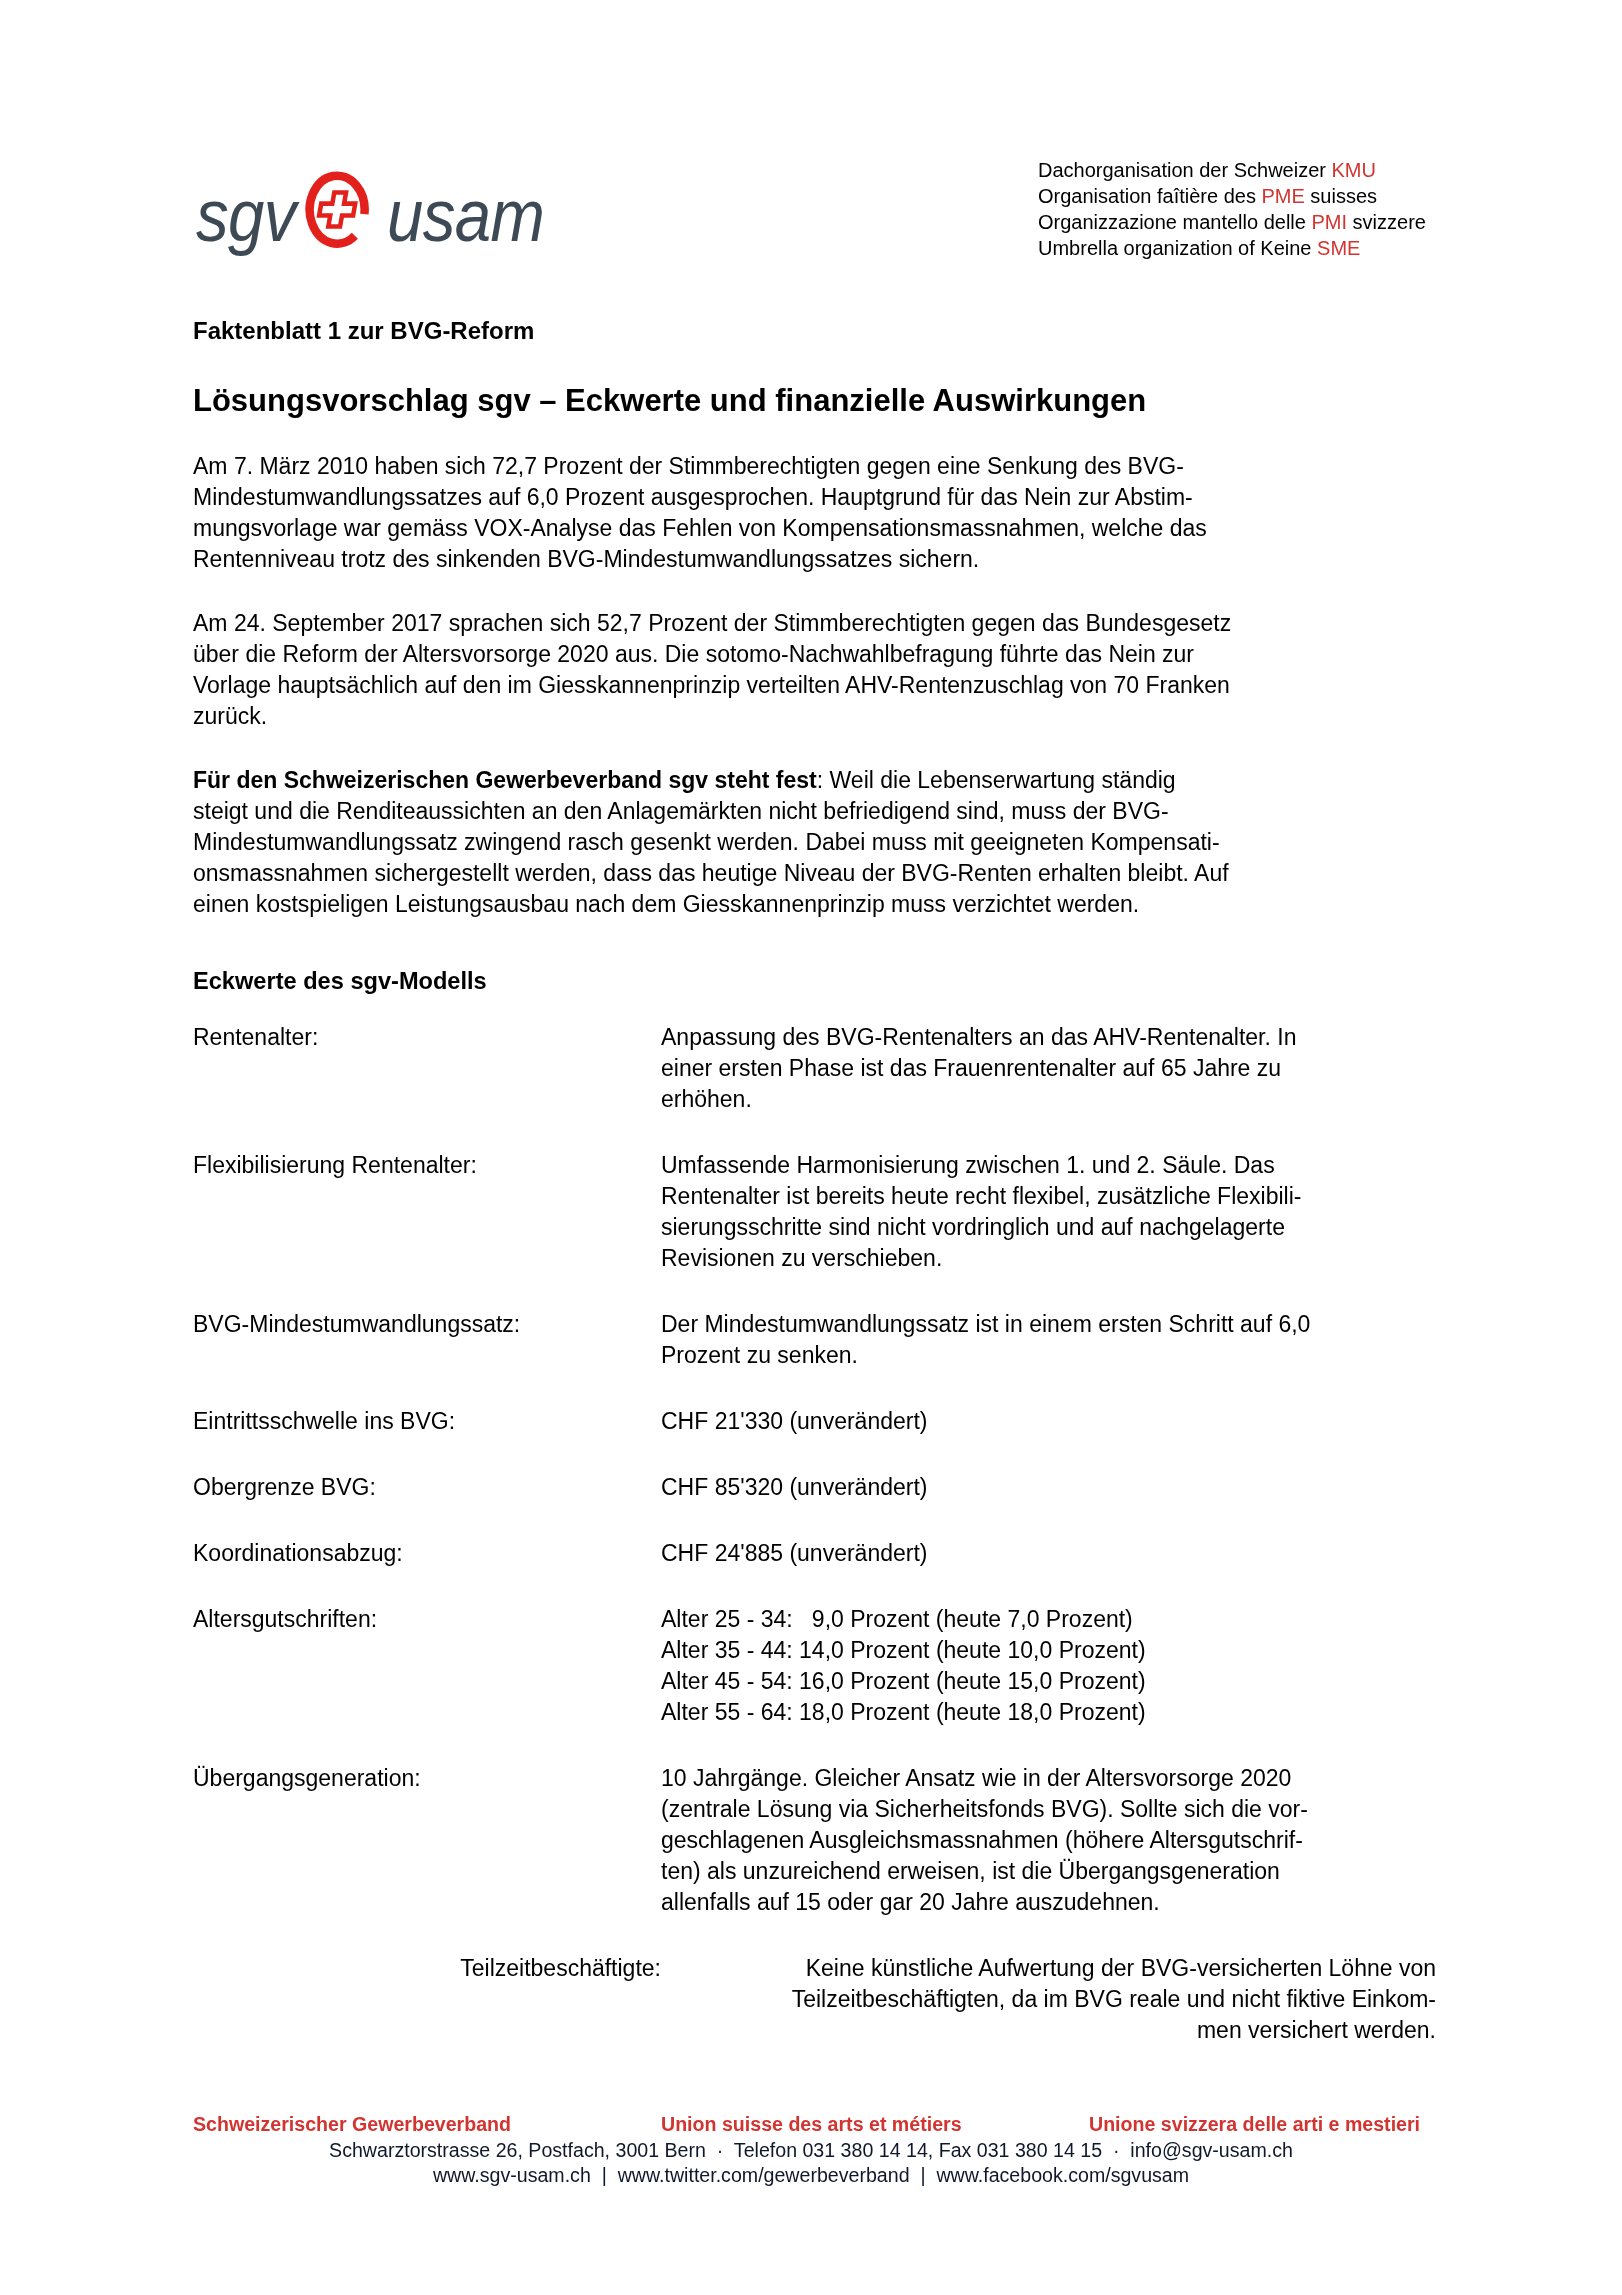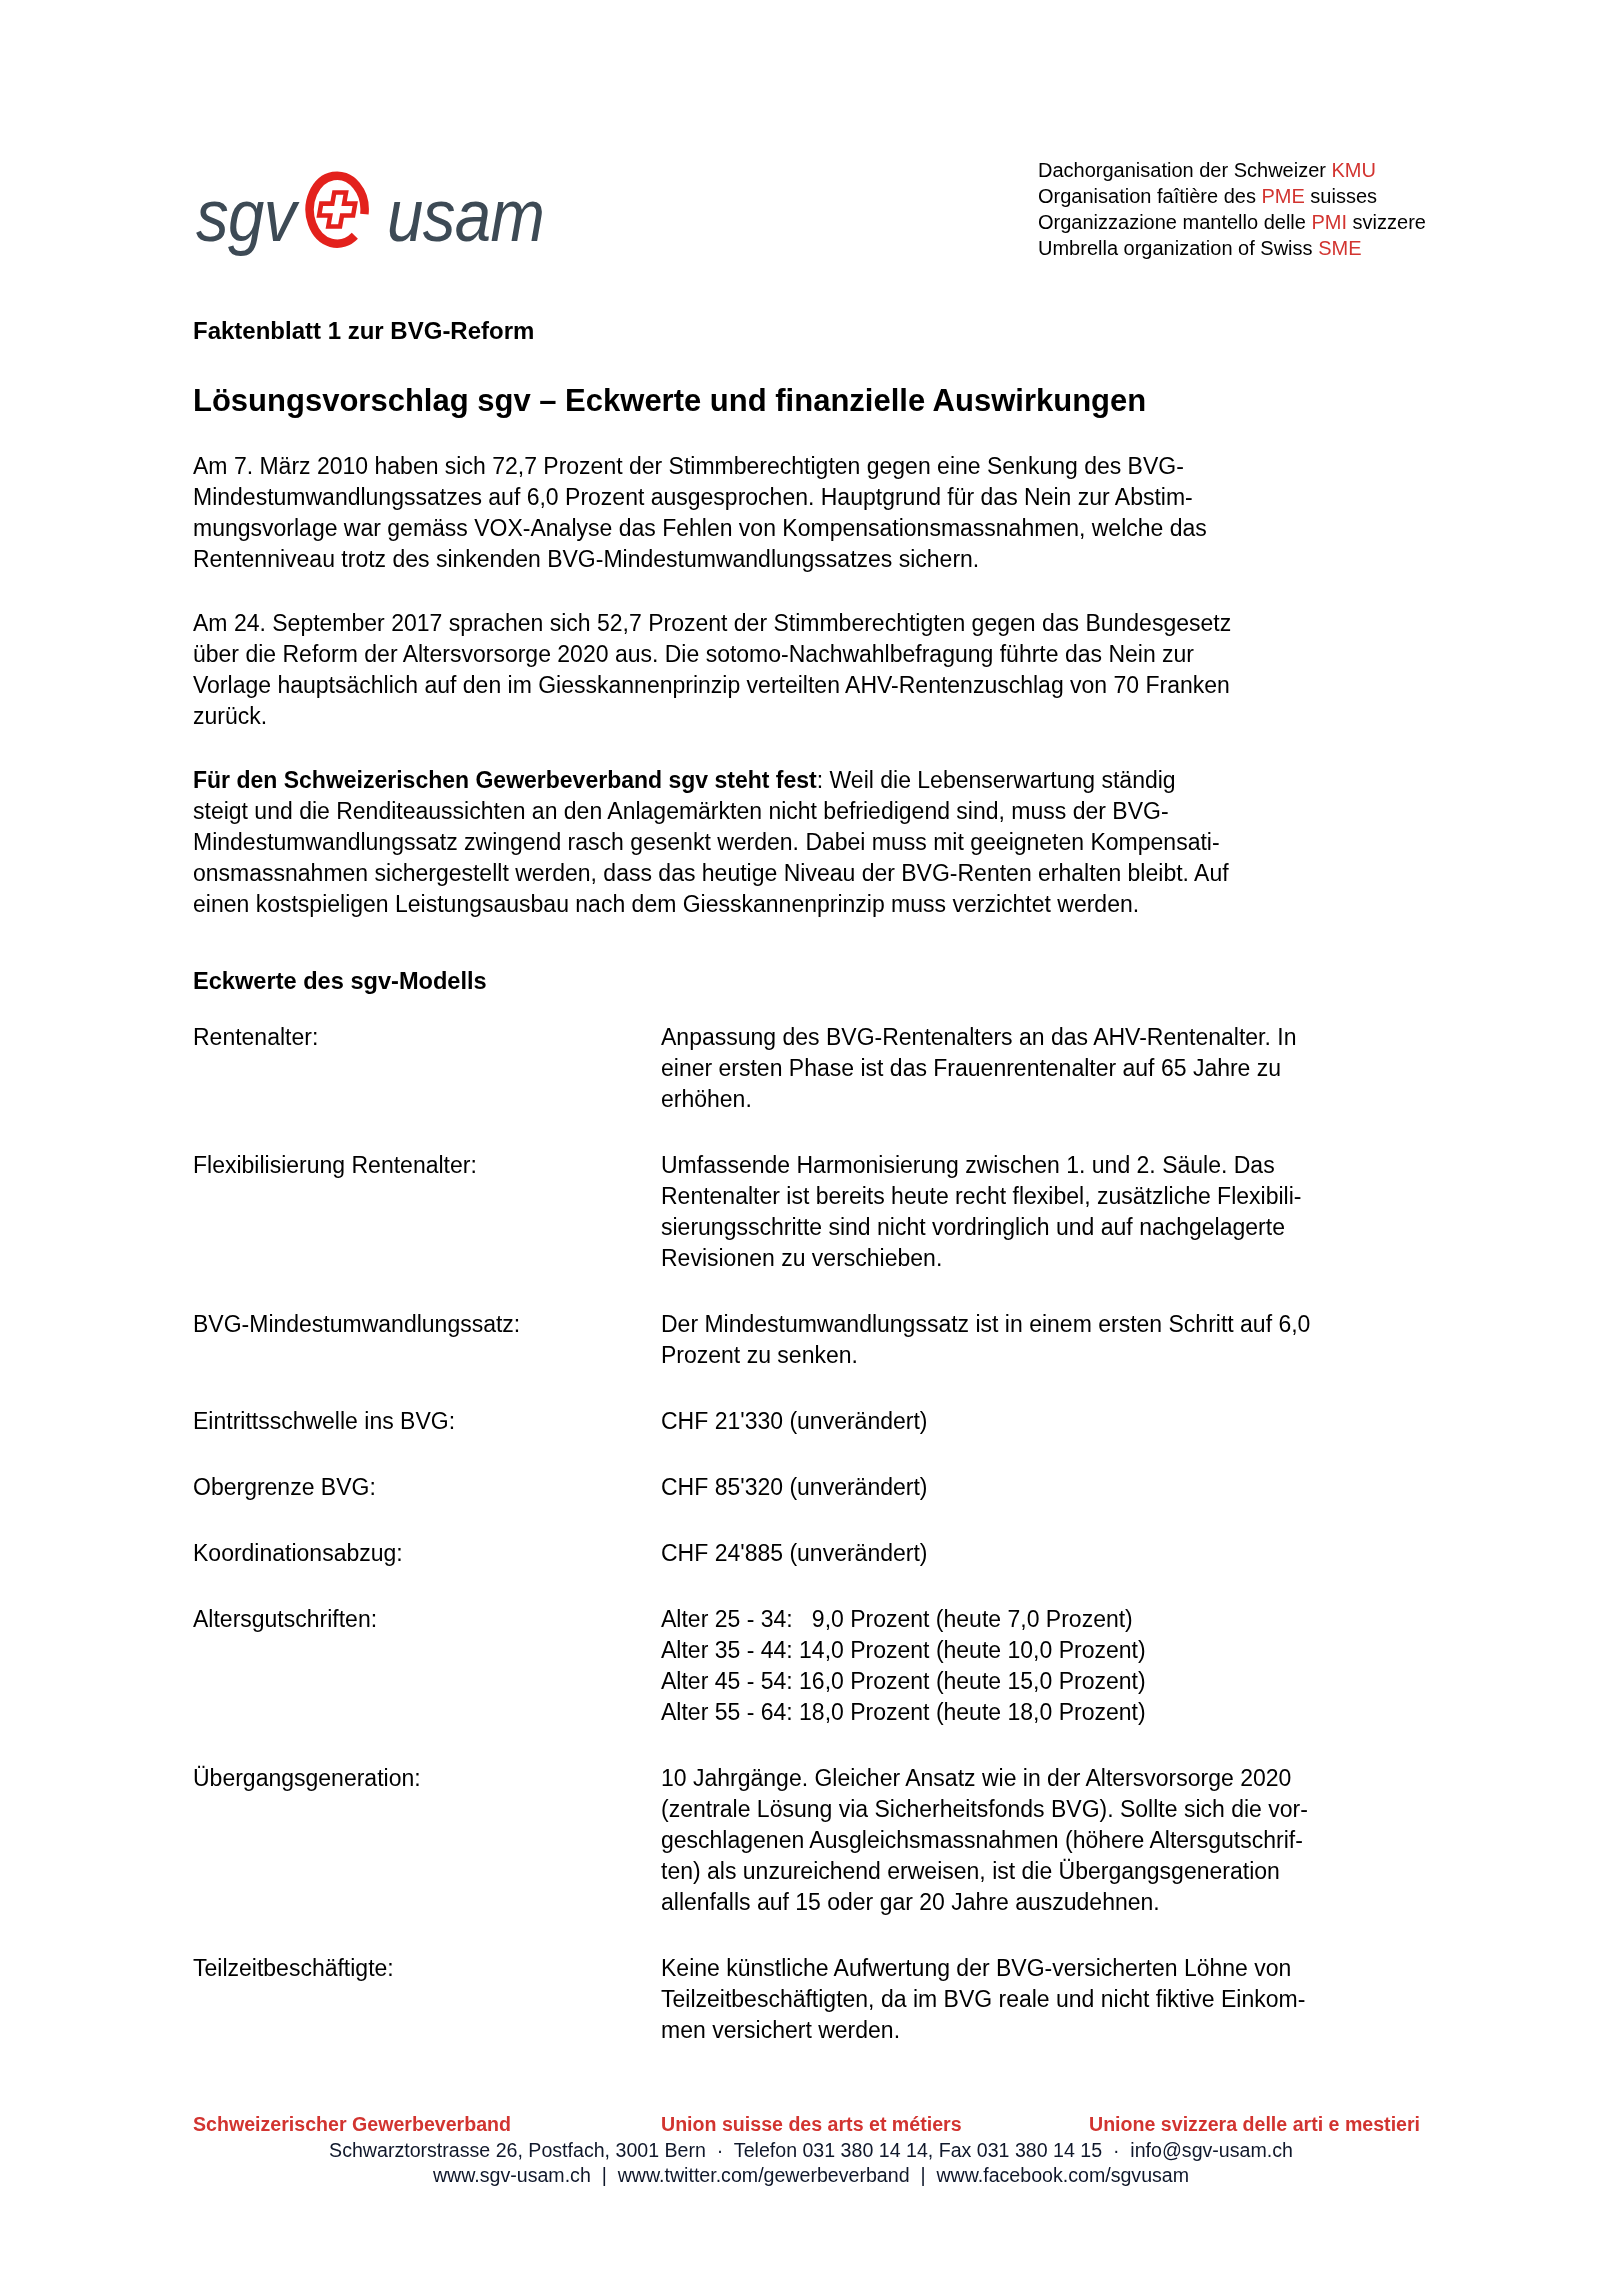--- a/index.html
+++ b/index.html
@@ -41,21 +41,21 @@
 
   .para { font-size: 23px; line-height: 31px; margin: 0 0 33px 0; white-space: pre-wrap; }
   .para.last { margin-bottom: 47px; }
   .para-bold { font-weight: bold; }
 
   .section-title { font-size: 23.6px; font-weight: bold; line-height: 29px; margin: 0 0 25.5px 0; }
 
   .dl-row { display: flex; font-size: 23px; line-height: 31px; margin-bottom: 35px; }
   .dl-label { flex: 0 0 468px; width: 468px; }
   .dl-value { flex: 1; white-space: pre-wrap; }
-  .dl-row.last { margin-bottom: 0; }
+  .dl-row.last { margin-bottom: 0; text-align: right; }
 
   
   .footer-orgs {
     position: absolute; left: 193px; top: 2112px; width: 1243px; height: 26px;
     color: #d23430; font-size: 19.6px; line-height: 25px; font-weight: bold;
   }
   .footer-org { position: absolute; top: 0; white-space: nowrap; }
   .footer-org.de { left: 0; }
   .footer-org.fr { left: 468px; }
   .footer-org.it { left: 896px; }
@@ -86,21 +86,21 @@
     <div class="org-line">
       <span>Dachorganisation der Schweizer </span><span class="org-red">KMU</span><span></span>
     </div>
     <div class="org-line">
       <span>Organisation faîtière des </span><span class="org-red">PME</span><span> suisses</span>
     </div>
     <div class="org-line">
       <span>Organizzazione mantello delle </span><span class="org-red">PMI</span><span> svizzere</span>
     </div>
     <div class="org-line">
-      <span>Umbrella organization of Swiss </span><span class="org-red">SME</span><span></span>
+      <span>Umbrella organization of Keine </span><span class="org-red">SME</span><span></span>
     </div>
   </div>
 
   <div class="main">
 
     <div class="kicker">Faktenblatt 1 zur BVG-Reform</div>
     <div class="doc-title">Lösungsvorschlag sgv – Eckwerte und finanzielle Auswirkungen</div>
 
     <div class="para">Am 7. März 2010 haben sich 72,7 Prozent der Stimmberechtigten gegen eine Senkung des BVG-
 Mindestumwandlungssatzes auf 6,0 Prozent ausgesprochen. Hauptgrund für das Nein zur Abstim-

